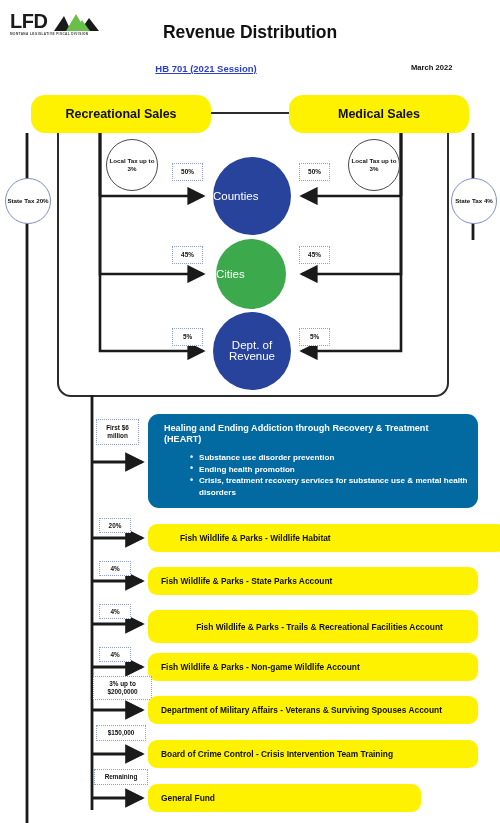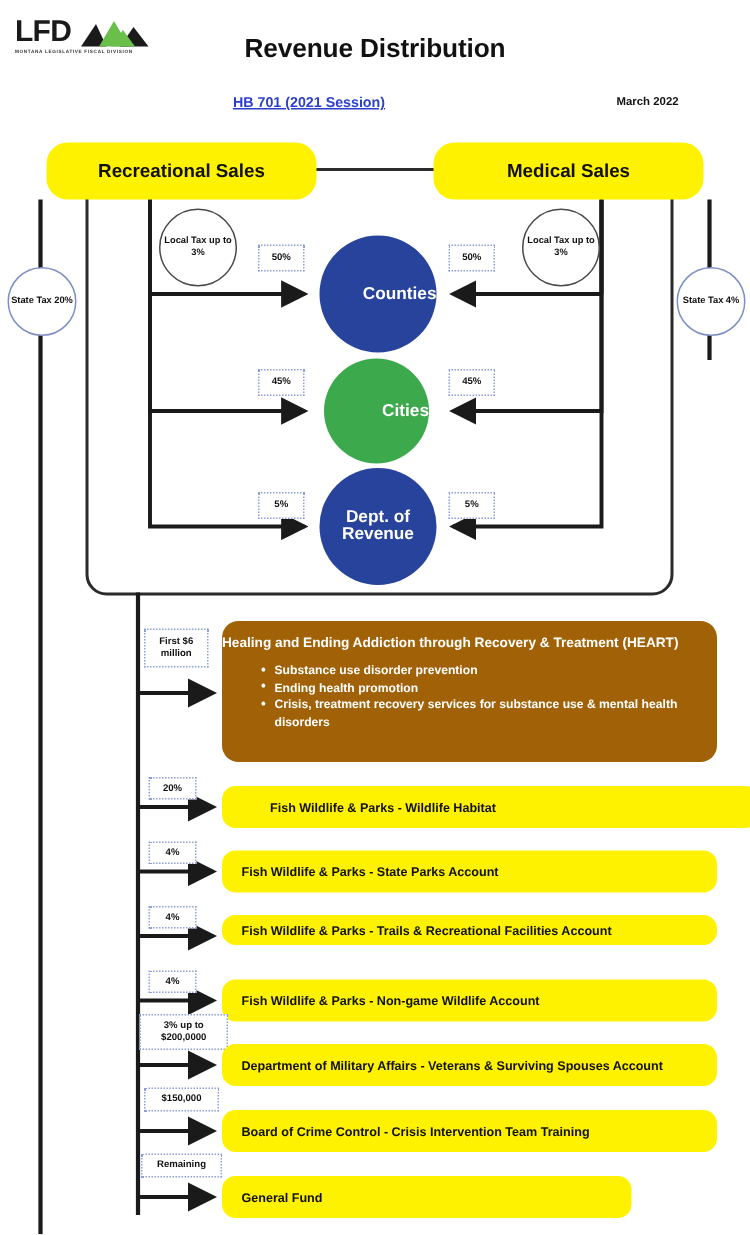--- a/index.html
+++ b/index.html
@@ -39,22 +39,22 @@
     position:absolute;background:#FFF200;border-radius:14px;
     display:flex;align-items:center;justify-content:center;
     font-size:12.5px;font-weight:bold;color:#111;
   }
   #pill-rec{left:31px;top:95px;width:180px;height:38px;}
   #pill-med{left:289px;top:95px;width:180px;height:38px;}
 
   
   .node{
     position:absolute;border-radius:50%;
-    display:flex;align-items:center;justify-content:flex-end;
-    text-align:center;color:#fff;font-weight:bold;line-height:11px;
+    display:flex;align-items:center;justify-content:flex-start;
+    text-align:center;color:#fff;font-weight:normal;line-height:11px;
   }
   #node-counties{left:213px;top:157px;width:78px;height:78px;background:#27439B;font-size:11.5px;}
   #node-cities{left:216px;top:239px;width:70px;height:70px;background:#3BA94C;font-size:11.5px;}
   #node-dor{left:213px;top:312px;width:78px;height:78px;background:#27439B;font-size:11.5px;}
 
   
   .tax-circle{
     position:absolute;border-radius:50%;background:#fff;
     border:1px solid #7d8fc4;
     display:flex;align-items:center;justify-content:center;text-align:center;
@@ -78,22 +78,22 @@
     font-size:6.4px;font-weight:bold;color:#111;line-height:8px;
     box-sizing:border-box;padding:1px 2px;
   }
 
   
   #wires{position:absolute;left:0;top:0;width:500px;height:823px;pointer-events:none;}
 
   
   #heart-box{
     position:absolute;left:148px;top:414px;width:330px;height:94px;
-    background:#a16207;border-radius:11px;color:#fff;box-sizing:border-box;
-    padding:9px 10px 0 0;
+    background:#0369a1;border-radius:11px;color:#fff;box-sizing:border-box;
+    padding:9px 10px 0 16px;
   }
   #heart-title{font-size:9.1px;font-weight:bold;line-height:11px;}
   #heart-list{margin:7px 0 0 26px;padding:0;list-style:none;}
   #heart-list li{
     font-size:8.1px;font-weight:bold;line-height:11.2px;position:relative;
     padding-left:9px;margin-bottom:0.5px;
   }
   #heart-list li:before{content:"\2022";position:absolute;left:0;top:-0.5px;font-size:9px;}
 
   
@@ -214,21 +214,21 @@
   <div class="ybar" style="left:148px;top:524px;width:358px;height:28px;padding-left:32px;">
     <span>Fish Wildlife &amp; Parks - Wildlife Habitat</span>
   </div>
 
   <div class="chip" style="left:99px;top:561px;width:32px;height:15px;">4%</div>
   <div class="ybar" style="left:148px;top:567px;width:330px;height:28px;">
     <span>Fish Wildlife &amp; Parks - State Parks Account</span>
   </div>
 
   <div class="chip" style="left:99px;top:604px;width:32px;height:15px;">4%</div>
-  <div class="ybar" style="left:148px;top:610px;width:330px;height:20px;">
+  <div class="ybar" style="left:148px;top:610px;width:330px;height:33px;justify-content:center;">
     <span>Fish Wildlife &amp; Parks - Trails &amp; Recreational Facilities Account</span>
   </div>
 
   <div class="chip" style="left:99px;top:647px;width:32px;height:15px;">4%</div>
   <div class="ybar" style="left:148px;top:653px;width:330px;height:28px;">
     <span>Fish Wildlife &amp; Parks - Non-game Wildlife Account</span>
   </div>
 
   <div class="chip" style="left:93px;top:676px;width:59px;height:24px;">3% up to $200,0000</div>
   <div class="ybar" style="left:148px;top:696px;width:330px;height:28px;">

